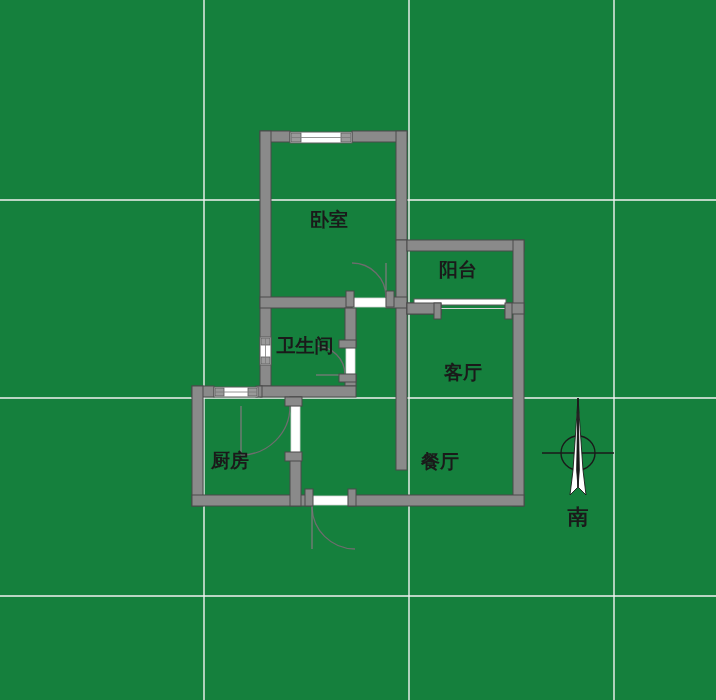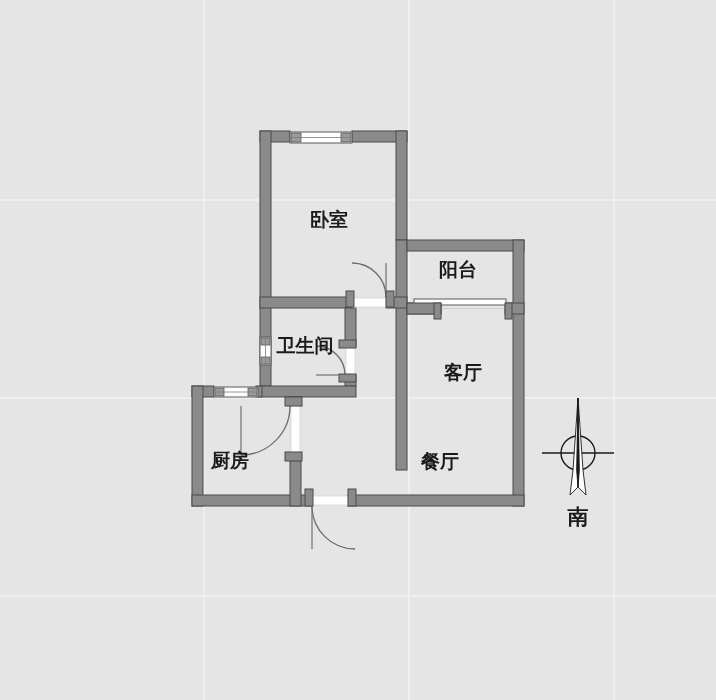--- a/index.html
+++ b/index.html
@@ -10,21 +10,21 @@
   body {
     width: 716px;
     height: 700px;
     font-family: "DejaVu Sans", "Liberation Sans", sans-serif;
     overflow: hidden;
   }
   #floorplan-root {
     position: relative;
     width: 716px;
     height: 700px;
-    background: #e5e5e5;
+    background: #15803d;
   }
   svg.plan {
     display: block;
     width: 716px;
     height: 700px;
   }
   .room-label {
     font-family: "DejaVu Sans", "Liberation Sans", sans-serif;
     font-size: 19px;
     font-weight: 700;

